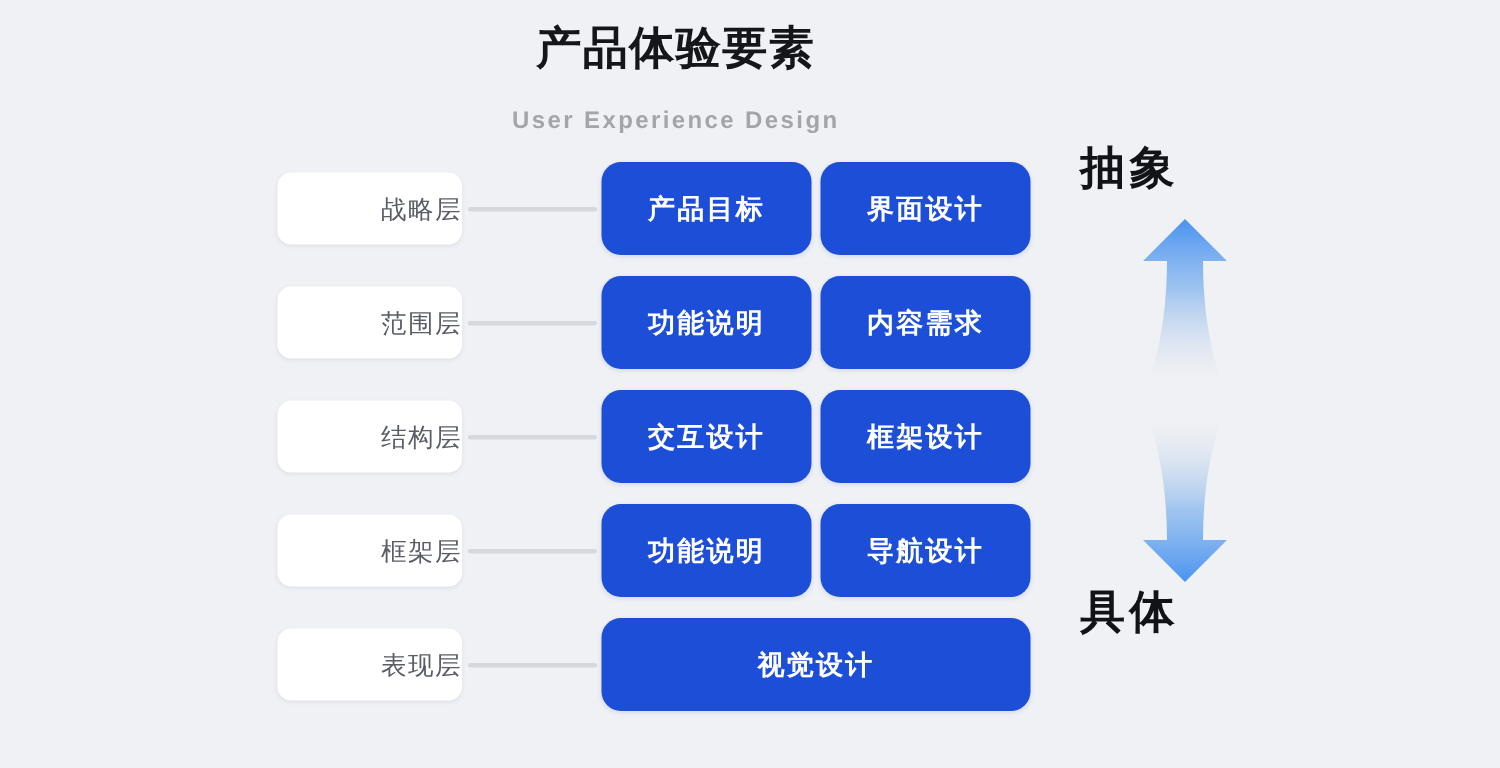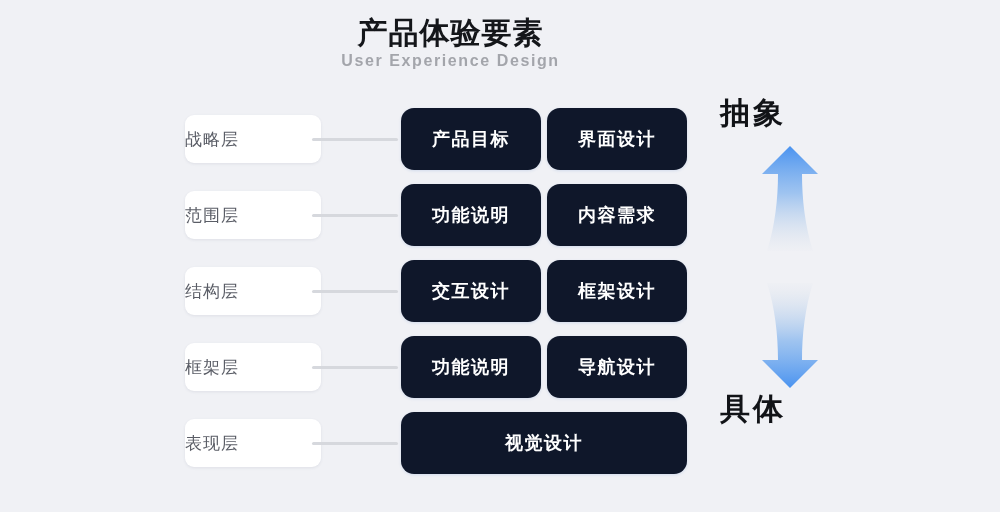--- a/index.html
+++ b/index.html
@@ -29,21 +29,21 @@
   }
   .title {
     font-size: 30px;
     font-weight: bold;
     color: #14161a;
     letter-spacing: 1px;
     line-height: 1.25;
     margin: 0;
   }
   .subtitle {
-    margin: 0 0 0 0;
+    margin: 20px 0 0 0;
     font-size: 16px;
     font-weight: bold;
     color: #a3a5ab;
     letter-spacing: 1.6px;
   }
 
   
   .rows {
     position: absolute;
     left: 0;
@@ -55,28 +55,28 @@
     height: 62px;
     margin-bottom: 14px;
   }
   .row:last-child { margin-bottom: 0; }
 
   
   .label-box {
     position: absolute;
     left: 185px;
     top: 7px;
-    width: 136px;
+    width: 123px;
     height: 48px;
     background: #ffffff;
     border-radius: 9px;
     box-shadow: 0 1px 3px rgba(70, 80, 110, 0.10);
     display: flex;
     align-items: center;
-    justify-content: flex-start;
+    justify-content: flex-end;
   }
   .label-box .label-text {
     font-size: 17px;
     color: #5a5d66;
     letter-spacing: 1px;
   }
 
   
   .connector {
     position: absolute;
@@ -93,21 +93,21 @@
     position: absolute;
     left: 401px;
     top: 0;
     width: 286px;
     height: 62px;
     display: flex;
     gap: 6px;
   }
   .card {
     flex: 1 1 0;
-    background: #0f172a;
+    background: #1d4ed8;
     border-radius: 13px;
     display: flex;
     align-items: center;
     justify-content: center;
     box-shadow: 0 1px 3px rgba(60, 110, 190, 0.16);
   }
   .card .card-text {
     color: #ffffff;
     font-size: 18px;
     font-weight: bold;

